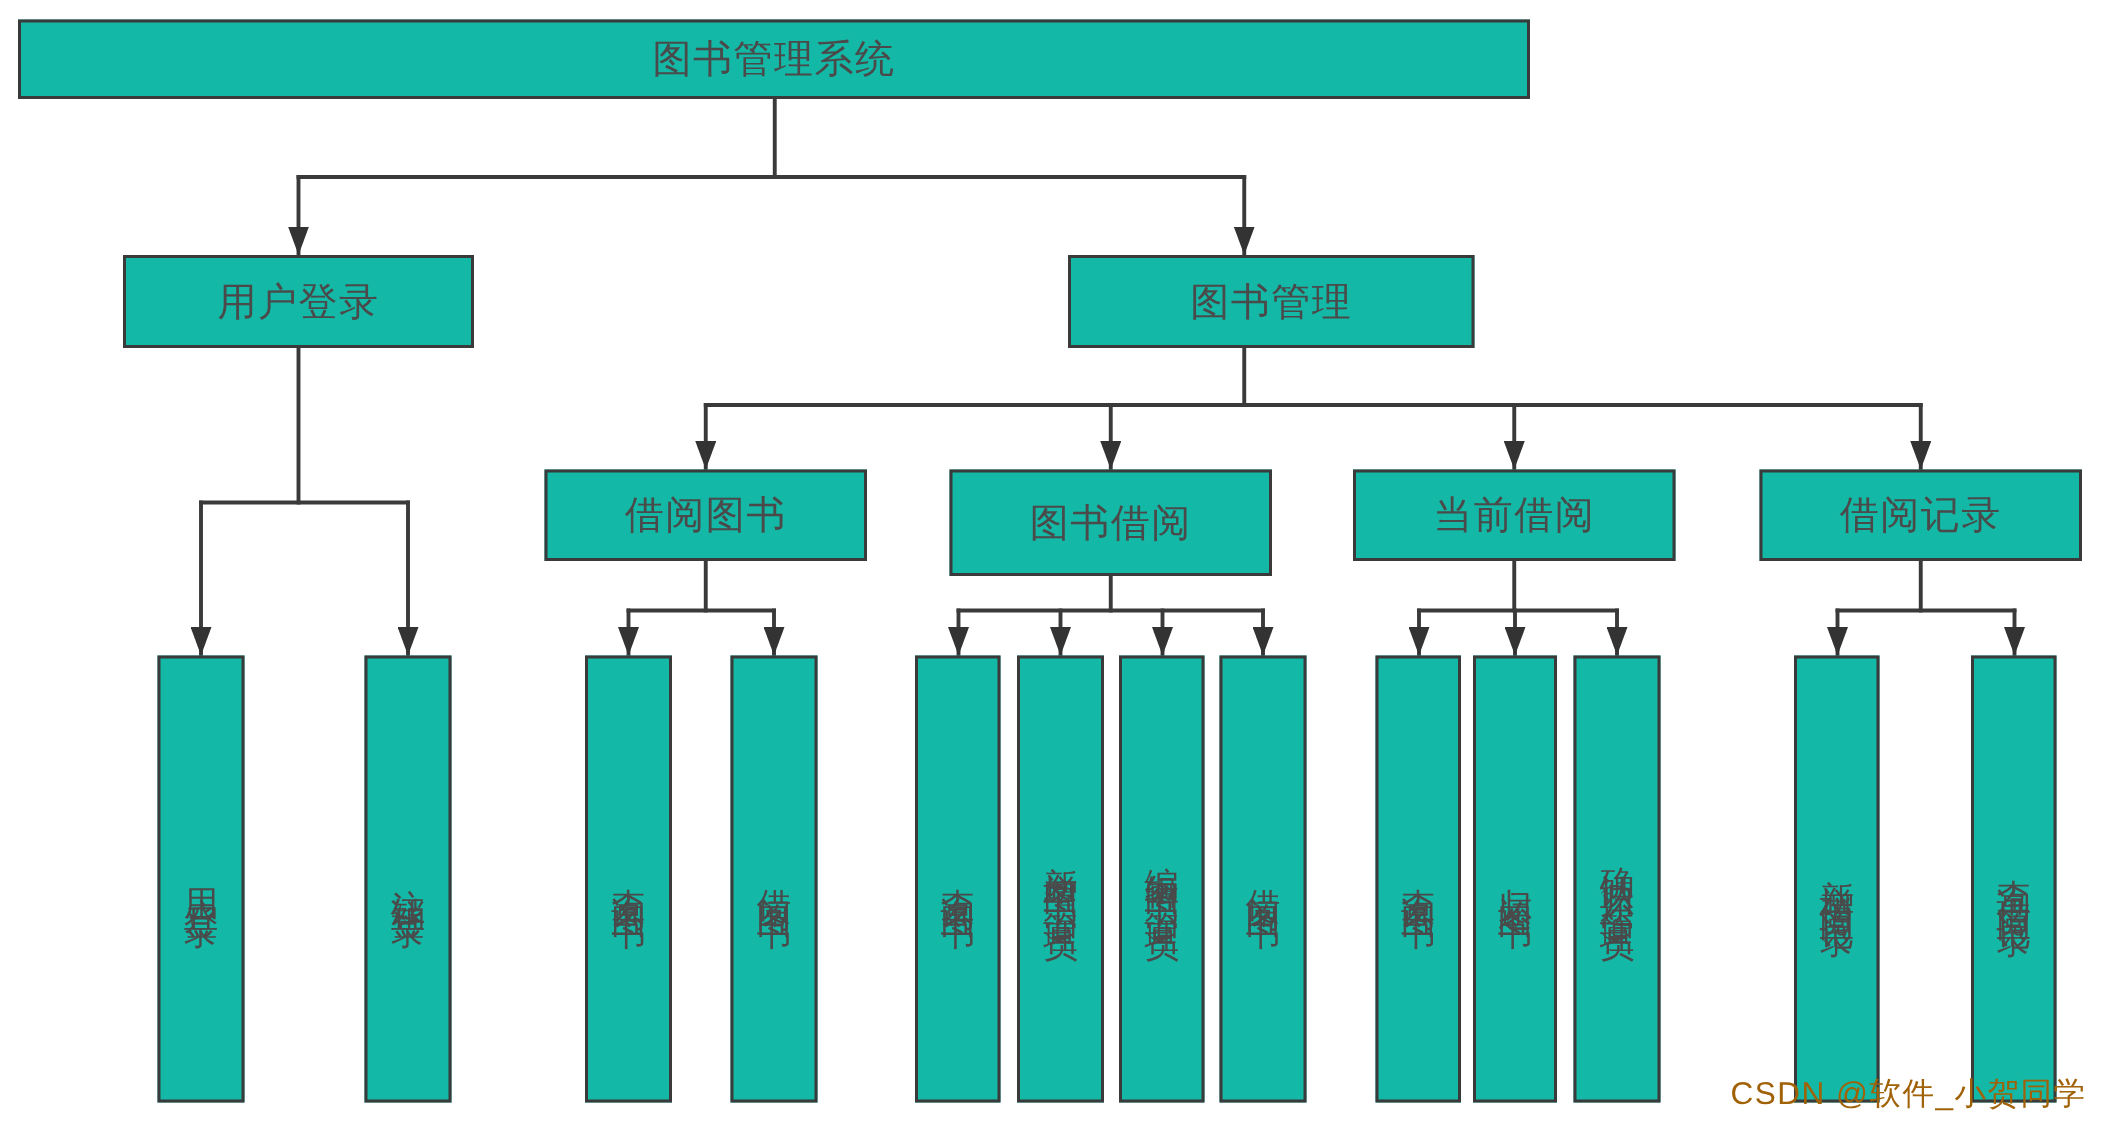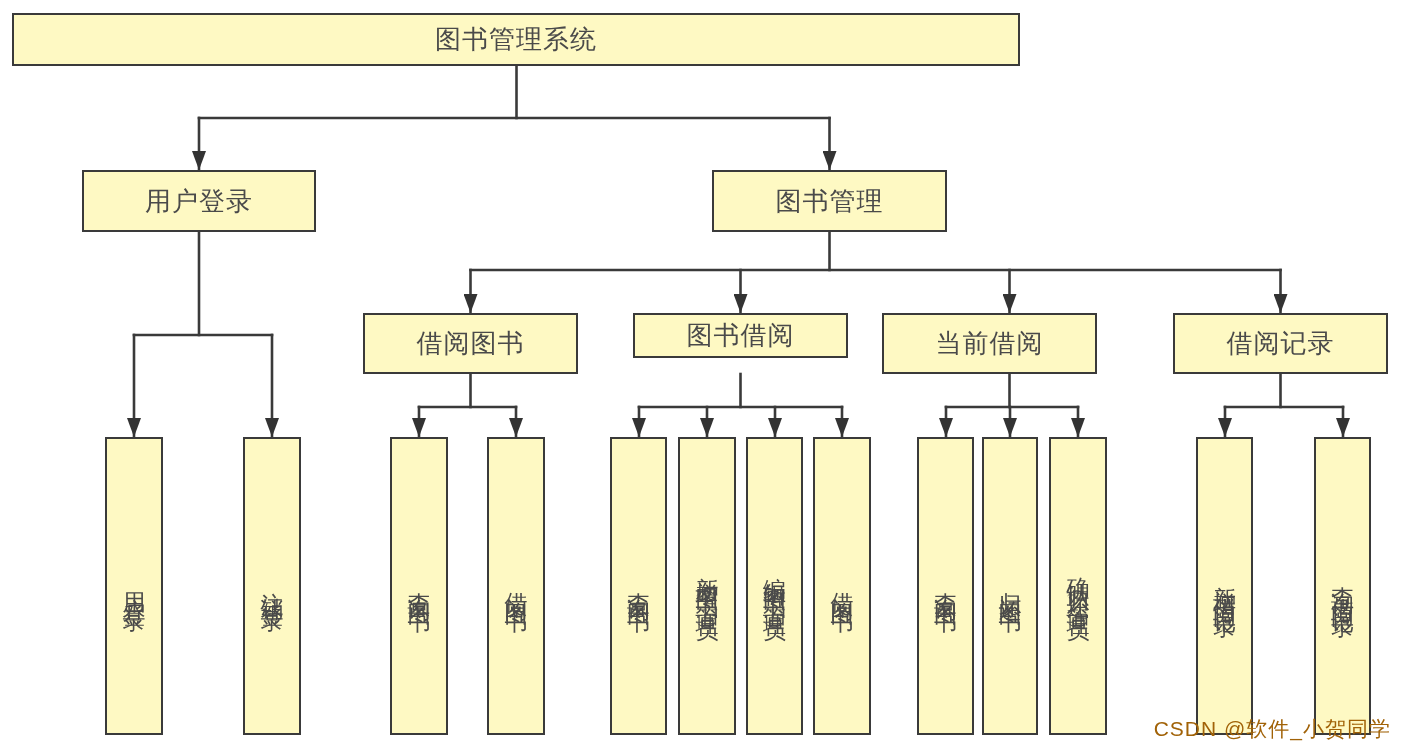--- a/index.html
+++ b/index.html
@@ -3,21 +3,21 @@
 <meta charset="utf-8">
 <style>
   html,body{margin:0;padding:0;background:#ffffff;}
   .canvas{
     position:relative;width:1405px;height:747px;background:#ffffff;overflow:hidden;
     font-family:"Liberation Sans","DejaVu Sans",sans-serif;
   }
   .wires{position:absolute;left:0;top:0;width:1405px;height:747px;}
   .wire{stroke:#3a3a3a;stroke-width:2.6;fill:none;stroke-linecap:square;}
   .box{
-    position:absolute;box-sizing:border-box;background:#fef9c3;
+    position:absolute;box-sizing:border-box;background:#14b8a6;
     border:2.5px solid #3a3a3a;display:flex;align-items:center;justify-content:center;
     color:#4a4a4a;
     text-align:center;
   }
   .hbox{font-size:26px;letter-spacing:1px;white-space:nowrap;}
   .vtext{
     writing-mode:vertical-rl;text-orientation:mixed;
     font-size:23px;letter-spacing:6px;line-height:1;color:#4a4a4a;
   }
   .watermark{
@@ -83,25 +83,25 @@
       <path class="wire" marker-end="url(#arrow)" d="M1078 407 V437"></path>
 
       <path class="wire" marker-end="url(#arrow)" d="M1225 407 V437"></path>
       <path class="wire" marker-end="url(#arrow)" d="M1343 407 V437"></path>
     </g>
   </svg>
 
   <div class="box hbox" style="left:12px;top:13px;width:1008px;height:53px;">图书管理系统</div>
 
   <div class="box hbox" style="left:82px;top:170px;width:234px;height:62px;">用户登录</div>
-  <div class="box hbox" style="left:712px;top:170px;width:235px;height:62px;">图书管理</div>
+  <div class="box hbox" style="left:712px;top:170px;width:271px;height:62px;">图书管理</div>
 
   <div class="box hbox" style="left:363px;top:313px;width:215px;height:61px;">借阅图书</div>
-  <div class="box hbox" style="left:633px;top:313px;width:215px;height:45px;">图书借阅</div>
-  <div class="box hbox" style="left:882px;top:313px;width:215px;height:61px;">当前借阅</div>
+  <div class="box hbox" style="left:633px;top:313px;width:215px;height:71px;">图书借阅</div>
+  <div class="box hbox" style="left:902px;top:313px;width:215px;height:61px;">当前借阅</div>
   <div class="box hbox" style="left:1173px;top:313px;width:215px;height:61px;">借阅记录</div>
 
   <div class="box" style="left:105px;top:437px;width:58px;height:298px;">
     <span class="vtext">用户登录</span>
   </div>
   <div class="box" style="left:243px;top:437px;width:58px;height:298px;">
     <span class="vtext">注销登录</span>
   </div>
 
   <div class="box" style="left:390px;top:437px;width:58px;height:298px;">

